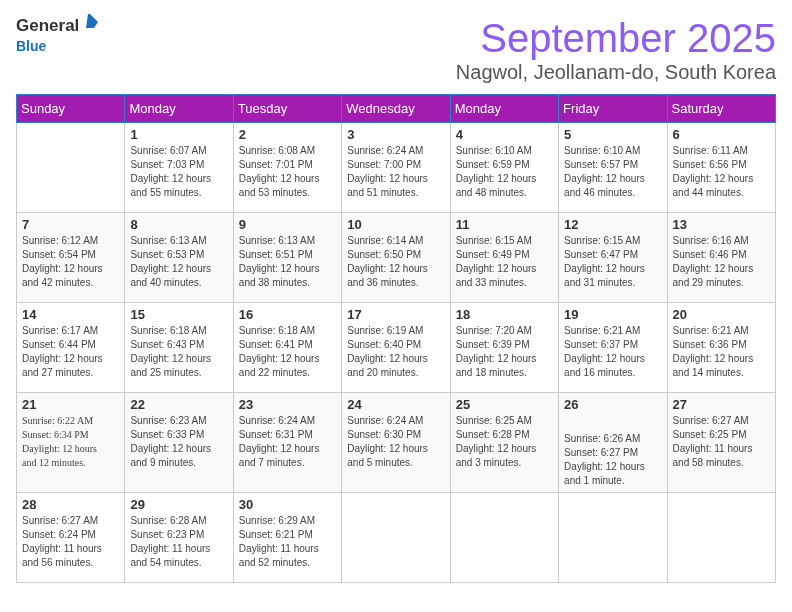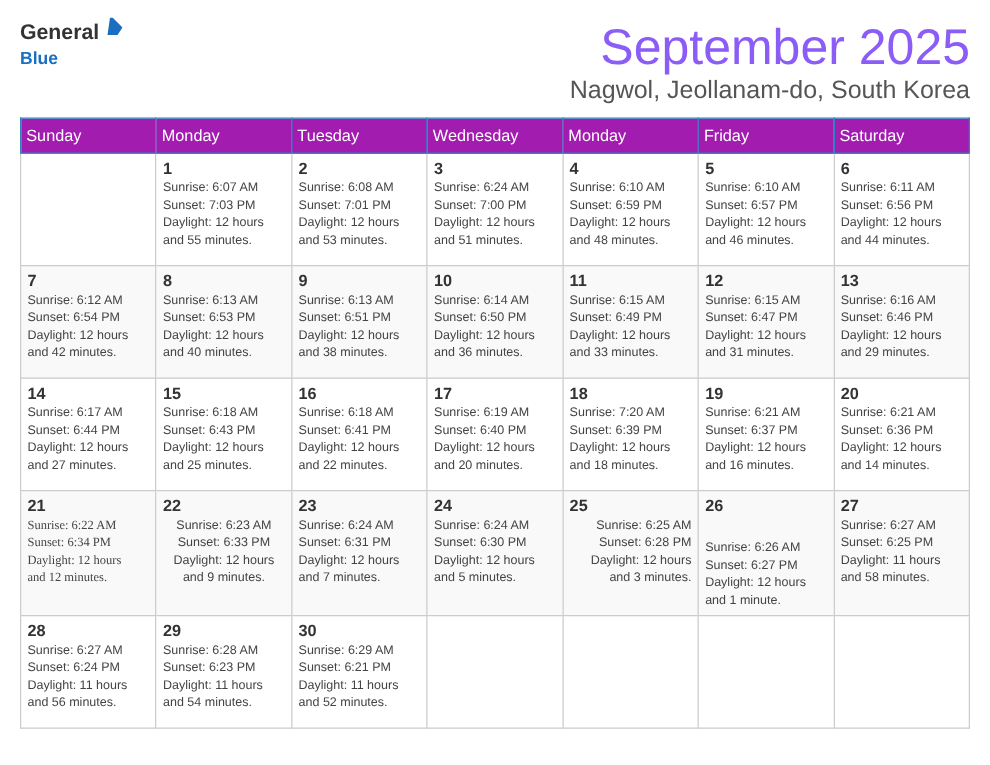--- a/index.html
+++ b/index.html
@@ -242,42 +242,42 @@
       <tr>
         <td>
           <span class="day-number">21</span>
           <div class="day-info" style="white-space: pre-line; font-family: Liberation Serif, serif;">Sunrise: 6:22 AM
 Sunset: 6:34 PM
 Daylight: 12 hours
 and 12 minutes.</div>
         </td>
         <td>
           <span class="day-number">22</span>
-          <div class="day-info" style="white-space: pre-line; text-align: center;">Sunrise: 6:23 AM
+          <div class="day-info" style="white-space: pre-line;">Sunrise: 6:23 AM
 Sunset: 6:33 PM
 Daylight: 12 hours
 and 9 minutes.</div>
         </td>
         <td>
           <span class="day-number">23</span>
           <div class="day-info" style="white-space: pre-line;">Sunrise: 6:24 AM
 Sunset: 6:31 PM
 Daylight: 12 hours
 and 7 minutes.</div>
         </td>
         <td>
           <span class="day-number">24</span>
           <div class="day-info" style="white-space: pre-line;">Sunrise: 6:24 AM
 Sunset: 6:30 PM
 Daylight: 12 hours
 and 5 minutes.</div>
         </td>
         <td>
           <span class="day-number">25</span>
-          <div class="day-info" style="white-space: pre-line; text-align: right;">Sunrise: 6:25 AM
+          <div class="day-info" style="white-space: pre-line;">Sunrise: 6:25 AM
 Sunset: 6:28 PM
 Daylight: 12 hours
 and 3 minutes.</div>
         </td>
         <td>
           <span class="day-number">26</span>
           <div class="day-info" style="white-space: pre-line; margin-top: 20px;">Sunrise: 6:26 AM
 Sunset: 6:27 PM
 Daylight: 12 hours
 and 1 minute.</div>

